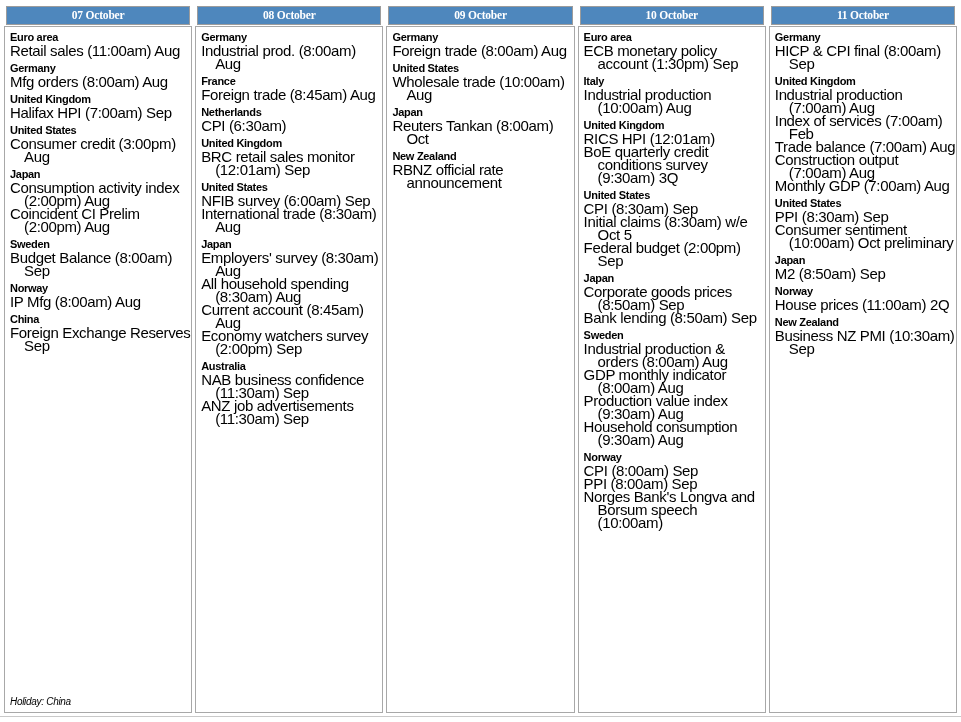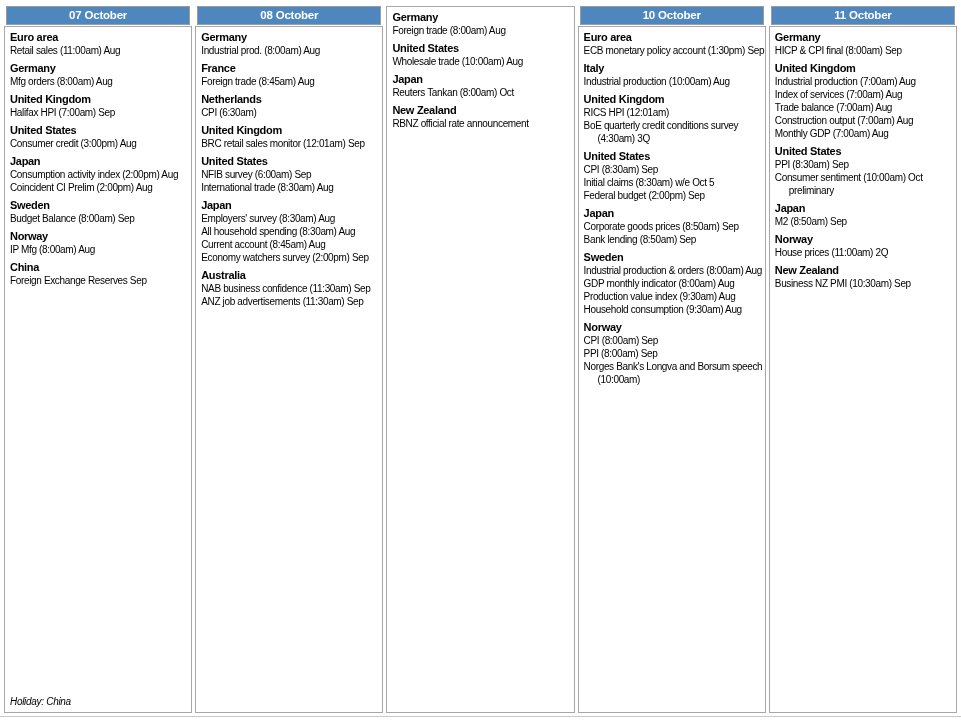--- a/index.html
+++ b/index.html
@@ -35,40 +35,41 @@
     margin: 0 2px 1px 2px;
     border: 1px solid var(--header-border);
     background: var(--header-bg);
     color: var(--header-text);
     font-weight: bold;
     font-size: 11.5px;
     letter-spacing: -0.2px;
     text-align: center;
     padding: 2px 0 3px 0;
     flex: 0 0 auto;
+    font-family: Liberation Serif, serif;
   }
   .col-body {
     flex: 1 1 auto;
     border: 1px solid var(--column-border);
     background: #FFFFFF;
     padding: 3px 0 4px 5px;
     display: flex;
     flex-direction: column;
     overflow: hidden;
   }
   .country {
     font-weight: bold;
     font-size: 11px;
     letter-spacing: -0.3px;
     line-height: 13px;
     margin-top: 5px;
   }
   .country:first-child { margin-top: 1px; }
   .event {
-    font-size: 10px;
+    font-size: 15px;
     letter-spacing: -0.35px;
     line-height: 13px;
     padding-left: 14px;
     text-indent: -14px;
   }
   .holiday {
     margin-top: auto;
     font-style: italic;
     font-size: 10px;
     letter-spacing: -0.3px;
@@ -125,41 +126,42 @@
         <div class="event">Employers' survey (8:30am) Aug</div>
         <div class="event">All household spending (8:30am) Aug</div>
         <div class="event">Current account (8:45am) Aug</div>
         <div class="event">Economy watchers survey (2:00pm) Sep</div>
         <div class="country">Australia</div>
         <div class="event">NAB business confidence (11:30am) Sep</div>
         <div class="event">ANZ job advertisements (11:30am) Sep</div>
       </div>
     </div>
     <div class="column">
+      <div class="col-header">09 October</div>
       <div class="col-body">
         <div class="country">Germany</div>
         <div class="event">Foreign trade (8:00am) Aug</div>
         <div class="country">United States</div>
         <div class="event">Wholesale trade (10:00am) Aug</div>
         <div class="country">Japan</div>
         <div class="event">Reuters Tankan (8:00am) Oct</div>
         <div class="country">New Zealand</div>
         <div class="event">RBNZ official rate announcement</div>
       </div>
     </div>
     <div class="column">
       <div class="col-header">10 October</div>
       <div class="col-body">
         <div class="country">Euro area</div>
         <div class="event">ECB monetary policy account (1:30pm) Sep</div>
         <div class="country">Italy</div>
         <div class="event">Industrial production (10:00am) Aug</div>
         <div class="country">United Kingdom</div>
         <div class="event">RICS HPI (12:01am)</div>
-        <div class="event">BoE quarterly credit conditions survey (4:30am) 3Q</div>
+        <div class="event">BoE quarterly credit conditions survey (9:30am) 3Q</div>
         <div class="country">United States</div>
         <div class="event">CPI (8:30am) Sep</div>
         <div class="event">Initial claims (8:30am) w/e Oct 5</div>
         <div class="event">Federal budget (2:00pm) Sep</div>
         <div class="country">Japan</div>
         <div class="event">Corporate goods prices (8:50am) Sep</div>
         <div class="event">Bank lending (8:50am) Sep</div>
         <div class="country">Sweden</div>
         <div class="event">Industrial production &amp; orders (8:00am) Aug</div>
         <div class="event">GDP monthly indicator (8:00am) Aug</div>
@@ -171,21 +173,21 @@
         <div class="event">Norges Bank's Longva and Borsum speech (10:00am)</div>
       </div>
     </div>
     <div class="column">
       <div class="col-header">11 October</div>
       <div class="col-body">
         <div class="country">Germany</div>
         <div class="event">HICP &amp; CPI final (8:00am) Sep</div>
         <div class="country">United Kingdom</div>
         <div class="event">Industrial production (7:00am) Aug</div>
-        <div class="event">Index of services (7:00am) Aug</div>
+        <div class="event">Index of services (7:00am) Feb</div>
         <div class="event">Trade balance (7:00am) Aug</div>
         <div class="event">Construction output (7:00am) Aug</div>
         <div class="event">Monthly GDP (7:00am) Aug</div>
         <div class="country">United States</div>
         <div class="event">PPI (8:30am) Sep</div>
         <div class="event">Consumer sentiment (10:00am) Oct preliminary</div>
         <div class="country">Japan</div>
         <div class="event">M2 (8:50am) Sep</div>
         <div class="country">Norway</div>
         <div class="event">House prices (11:00am) 2Q</div>

